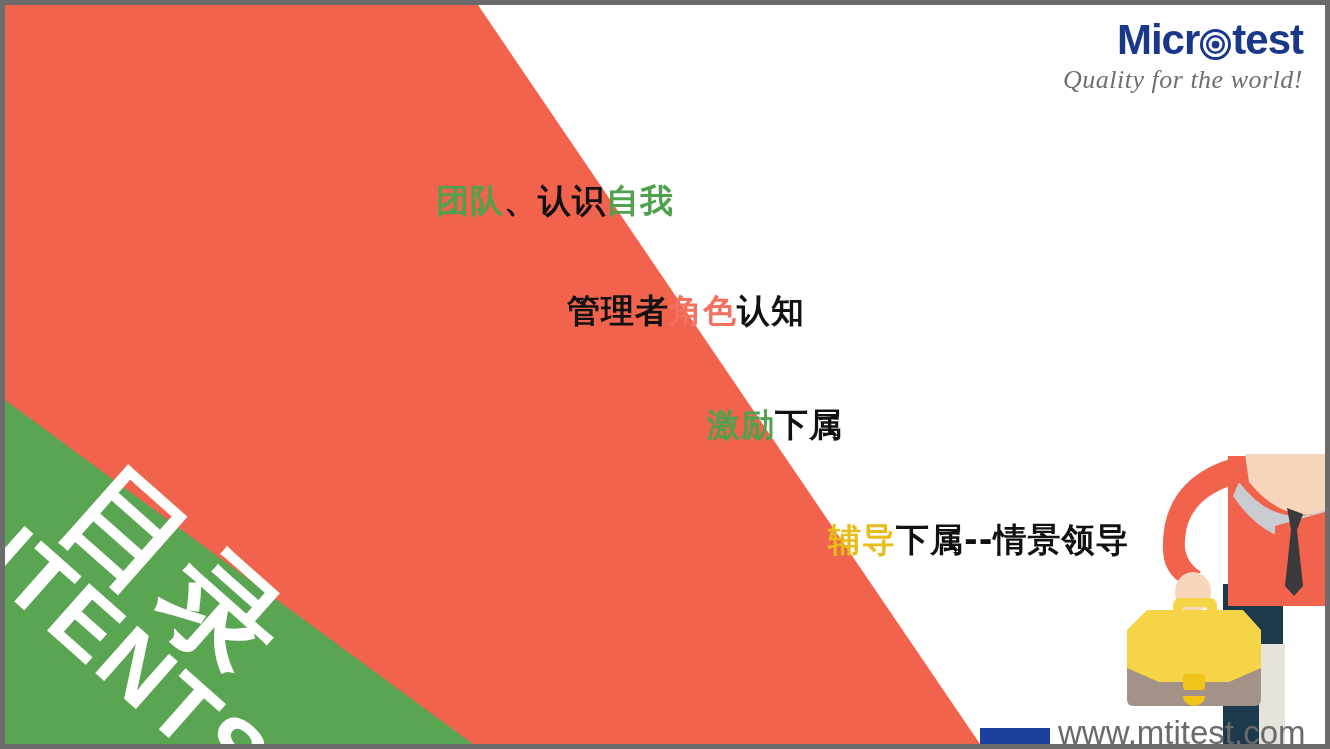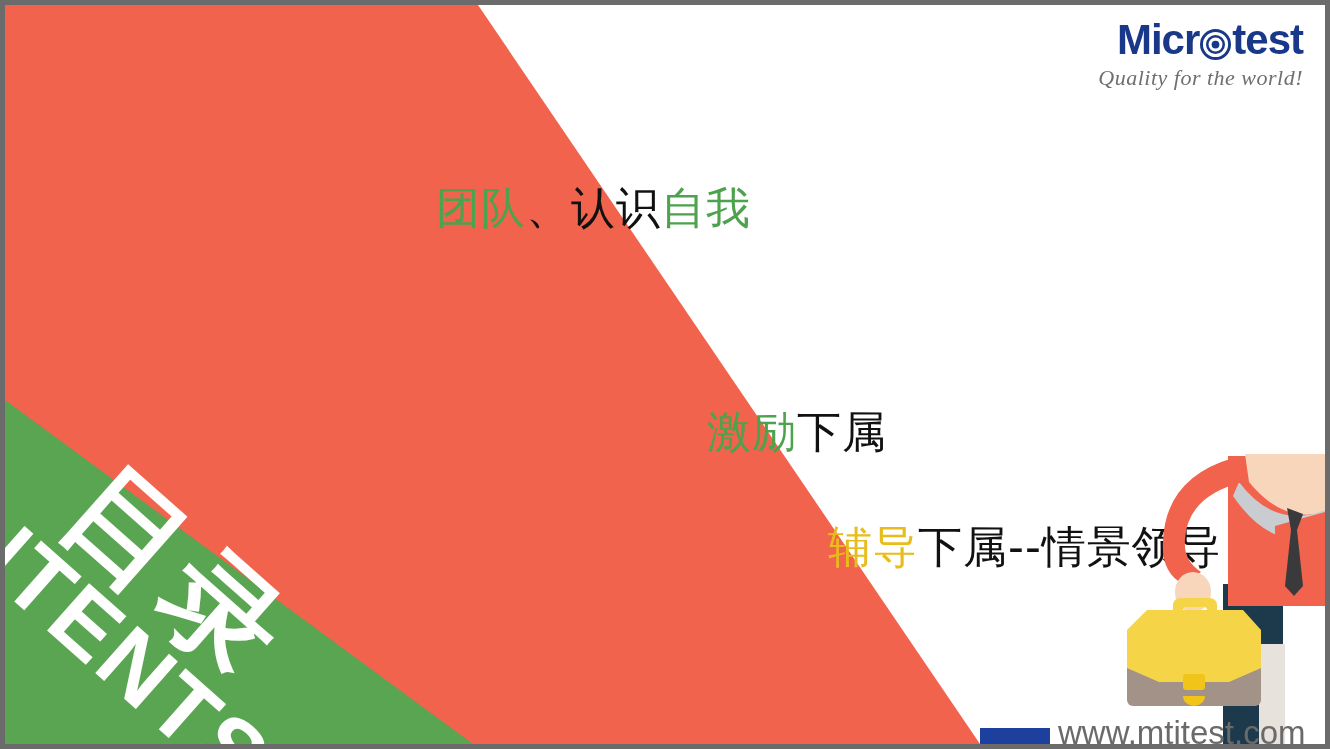--- a/index.html
+++ b/index.html
@@ -88,32 +88,32 @@
   .logo-o svg { display:block; }
   .logo-cn {
     font-size: 40px;
     font-weight: 700;
     color: #7e7e7e;
     margin-left: 11px;
     letter-spacing: 1px;
     font-family: "DejaVu Sans", "Liberation Sans", sans-serif;
   }
   #logo-tag {
-    font-size: 22px;
+    font-size: 26px;
     font-style: italic;
     color: #6f6f6f;
     margin-top: 6px;
     font-family: "Liberation Serif", serif;
     letter-spacing: 0.5px;
   }
   
   .agenda-line {
     position: absolute;
-    font-size: 44px;
-    font-weight: 400;
+    font-size: 33px;
+    font-weight: 700;
     white-space: nowrap;
     letter-spacing: 1px;
     font-family: "DejaVu Sans", "Liberation Sans", sans-serif;
   }
   #agenda-1 { left: 431px; top: 174px; }
   #agenda-2 { left: 562px; top: 284px; }
   #agenda-3 { left: 702px; top: 398px; }
   #agenda-4 { left: 823px; top: 513px; }
   .t-green  { color: #4ea24e; }
   .t-black  { color: #111111; }
@@ -180,20 +180,23 @@
         <span>test</span>
       </span>
     </div>
     <div id="logo-tag">Quality for the world!</div>
   </div>
 
   <div class="agenda-line" id="agenda-1">
     <span class="t-green">团队</span><span class="t-black">、认识</span><span class="t-green">自我</span>
   </div>
 
+  <div class="agenda-line" id="agenda-2">
+    <span class="t-black">管理者</span><span class="t-salmon">角色</span><span class="t-black">认知</span>
+  </div>
 
   <div class="agenda-line" id="agenda-3">
     <span class="t-green">激励</span><span class="t-black">下属</span>
   </div>
 
   <div class="agenda-line" id="agenda-4">
     <span class="t-gold">辅导</span><span class="t-black">下属--情景领导</span>
   </div>
 
   <div id="figure">

